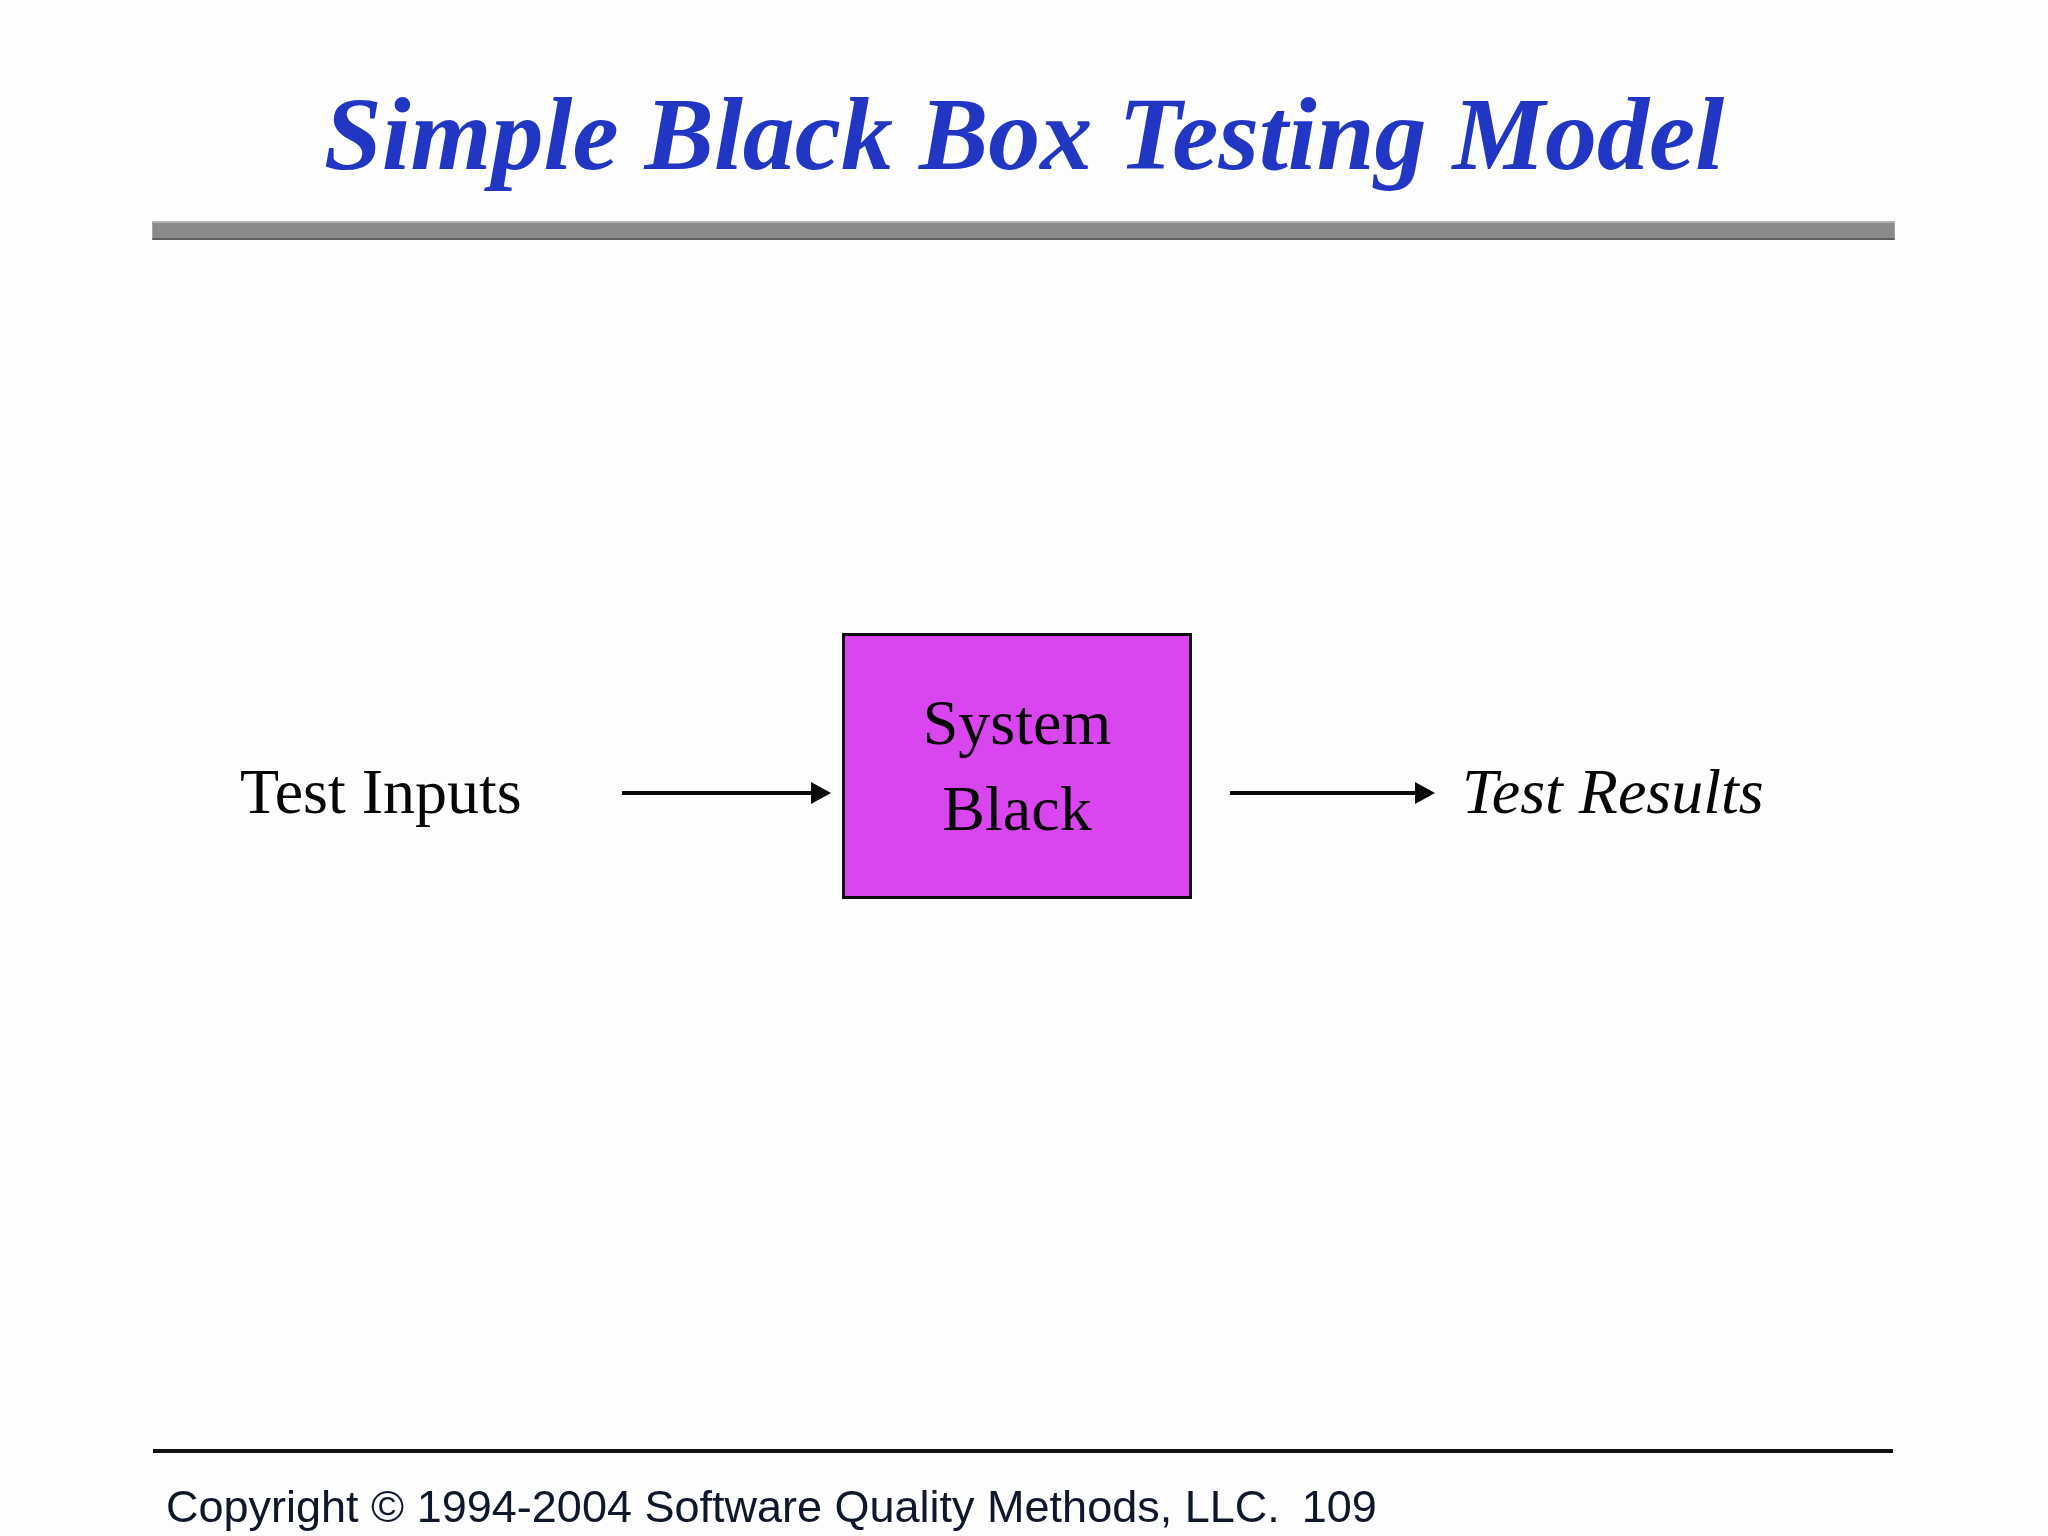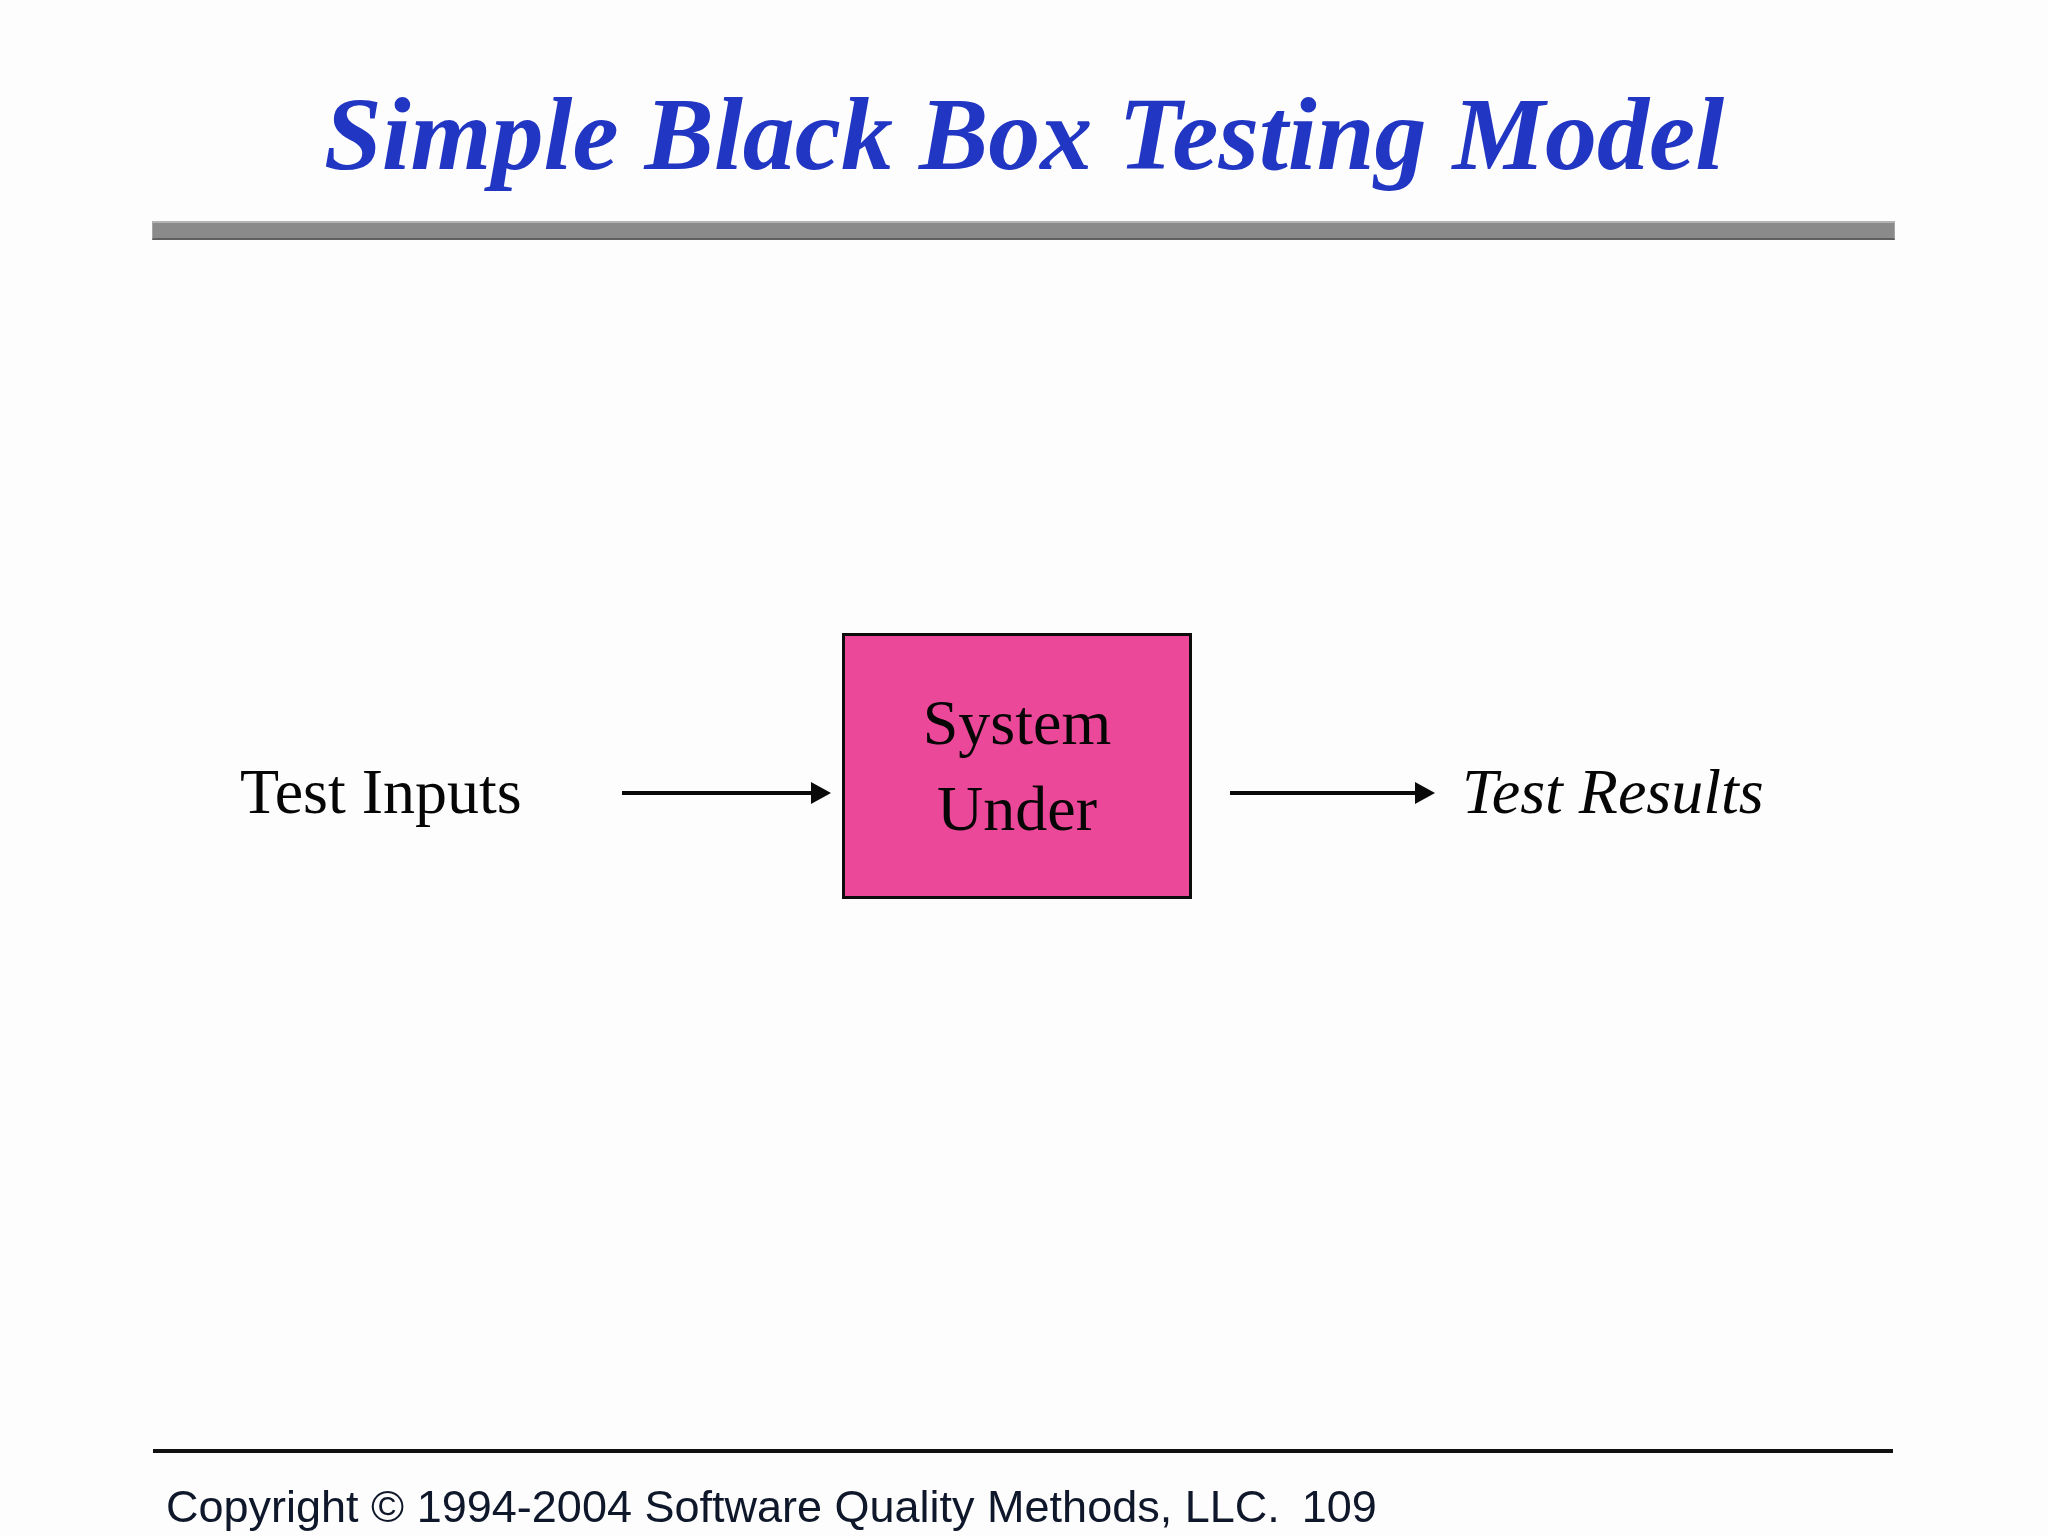--- a/index.html
+++ b/index.html
@@ -34,21 +34,21 @@
     font:400 64px/1 "Liberation Serif", serif;
     color:#060606;
     white-space:nowrap;
   }
   .label-input{ left:240px; }
   .label-output{ left:1462px;font-style:italic; }
   .sut-box{
     position:absolute; left:842px; top:633px;
     width:350px; height:266px;
     border:3px solid #0c0c0c;
-    background:#ec4899;
+    background:#d946ef;
     display:flex; flex-direction:column;
     align-items:center; justify-content:center;
     text-align:center;
   }
   .sut-box span{
     font:400 64px/86px "Liberation Serif", serif;
     color:#060606;
     white-space:nowrap;
   }
   .arrow{
@@ -91,21 +91,21 @@
   <div class="title-rule"></div>
 
   <div>
 
     <span class="diagram-label label-input">Test Inputs</span>
 
     <div class="arrow arrow-in"></div>
 
     <div class="sut-box">
       <span>System</span>
-      <span>Under</span>
+      <span>Black</span>
     </div>
 
     <div class="arrow arrow-out"></div>
 
     <span class="diagram-label label-output">Test Results</span>
   </div>
 
   <div class="footer-rule"></div>
 
   <div class="footer">

